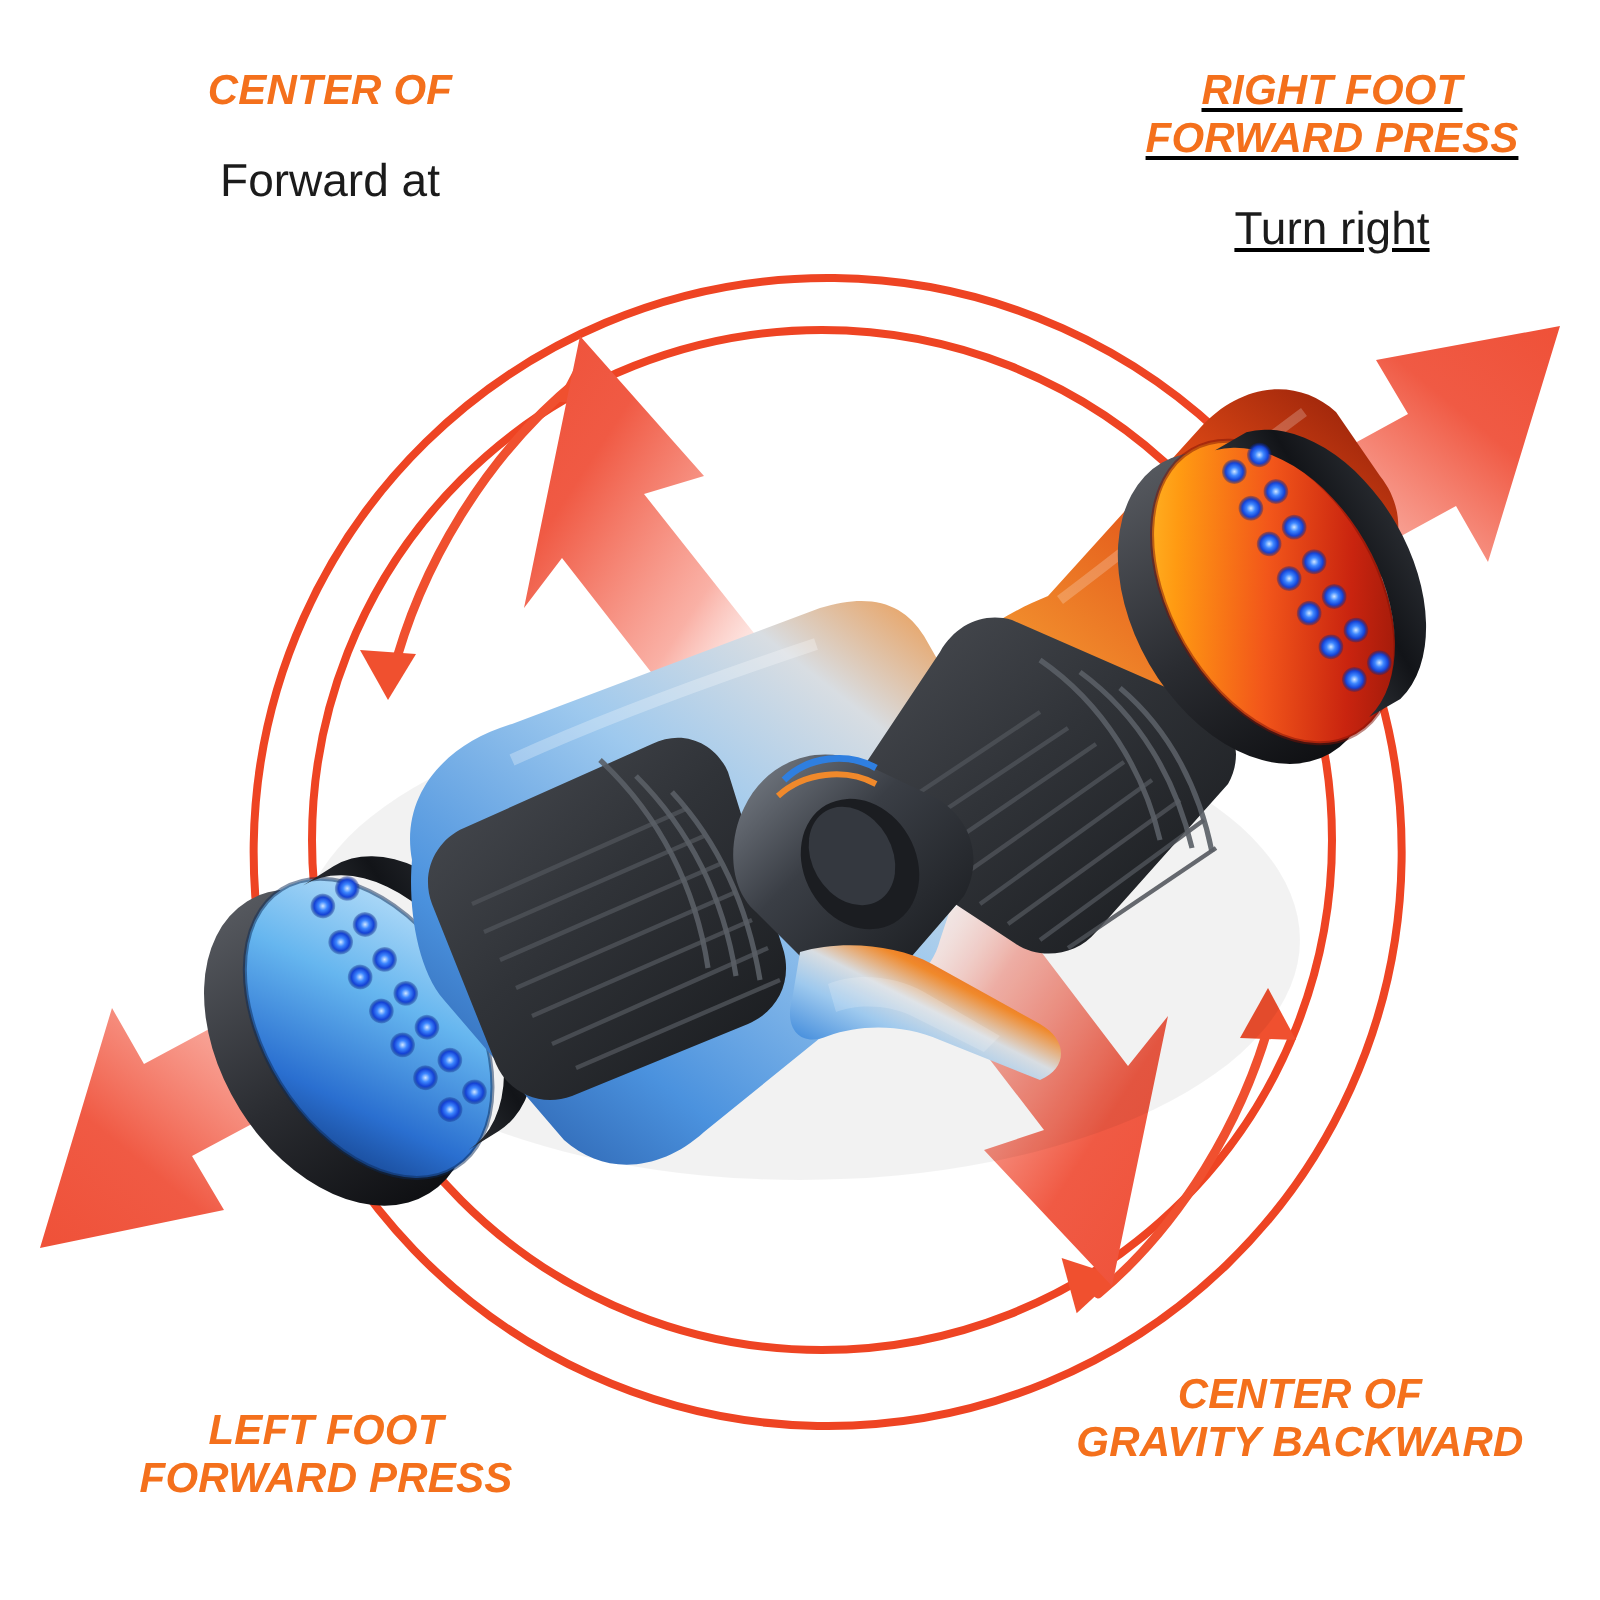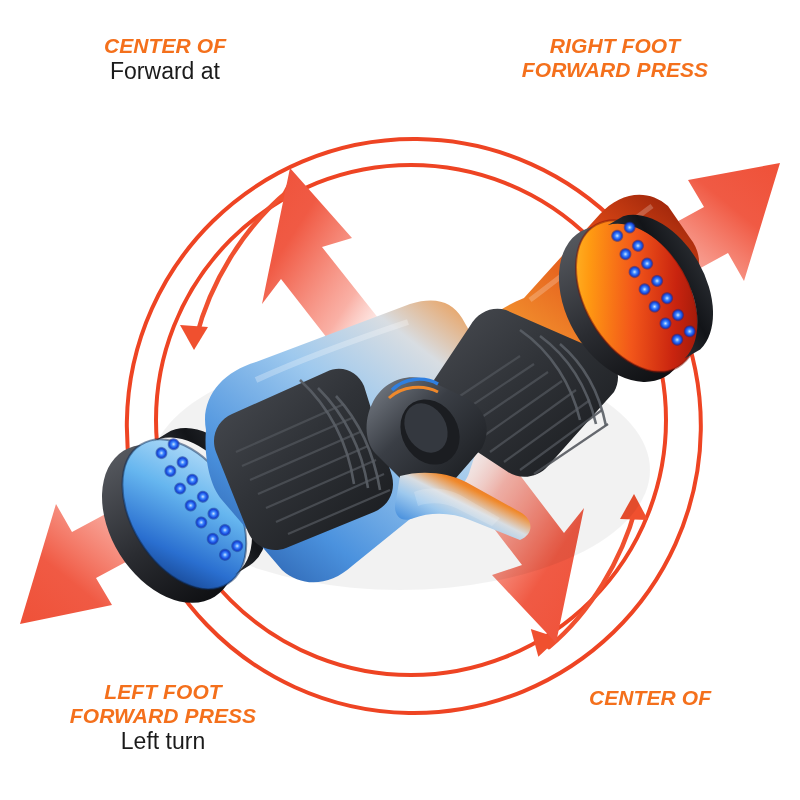--- a/index.html
+++ b/index.html
@@ -20,28 +20,28 @@
     font-style:italic;
     font-size:21px;
     letter-spacing:.1px;
     white-space:nowrap;
   }
   .label .head .l2{display:block;}
   .label .sub{
     color:#1b1b1b;
     font-size:23px;
     font-weight:400;
-    margin-top:0;
+    margin-top:19px;
     white-space:nowrap;
   }
   .label .sub .l2{display:block;}
 
   #lbl-tl{left:30px;top:34px;width:270px;}
-  #lbl-tr{left:480px;top:34px;width:270px;}
-  #lbl-bl{left:28px;top:680px;width:270px;}
+  #lbl-tr{left:531px;top:34px;width:270px;text-decoration:underline;}
+  #lbl-bl{left:28px;top:704px;width:270px;}
   #lbl-br{left:500px;top:686px;width:300px;}
 
   
   svg#art{position:absolute;left:0;top:0;width:800px;height:800px;}
 </style>
 </head>
 <body>
 
 <div id="stage">
 
@@ -358,31 +358,32 @@
     <div class="sub">
       <span>Forward at</span>
     </div>
   </div>
 
   <div class="label" id="lbl-tr">
     <div class="head">
       <span>RIGHT FOOT</span>
       <span class="l2">FORWARD PRESS</span>
     </div>
+    <div class="sub">
+      <span>Turn right</span>
+    </div>
   </div>
 
   <div class="label" id="lbl-bl">
     <div class="head">
       <span>LEFT FOOT</span>
       <span class="l2">FORWARD PRESS</span>
     </div>
-    <div class="sub">
-      <span>Left turn</span>
-    </div>
   </div>
 
   <div class="label" id="lbl-br">
     <div class="head">
       <span>CENTER OF</span>
+      <span class="l2">GRAVITY BACKWARD</span>
     </div>
   </div>
 
 </div>
 
 </body></html>

